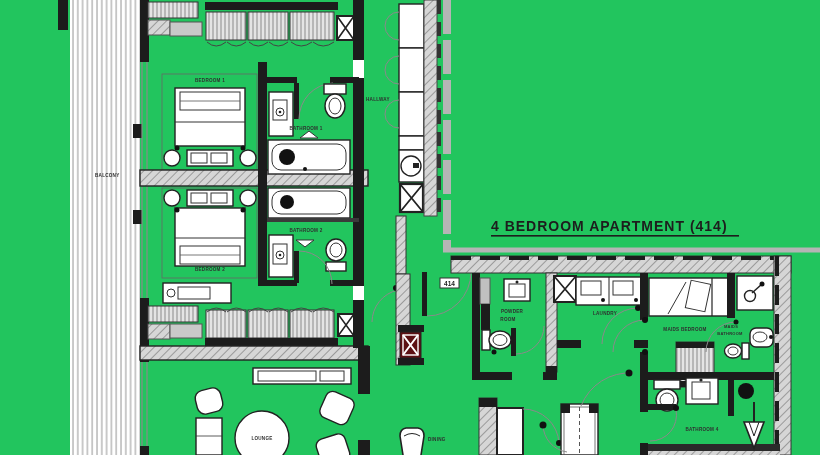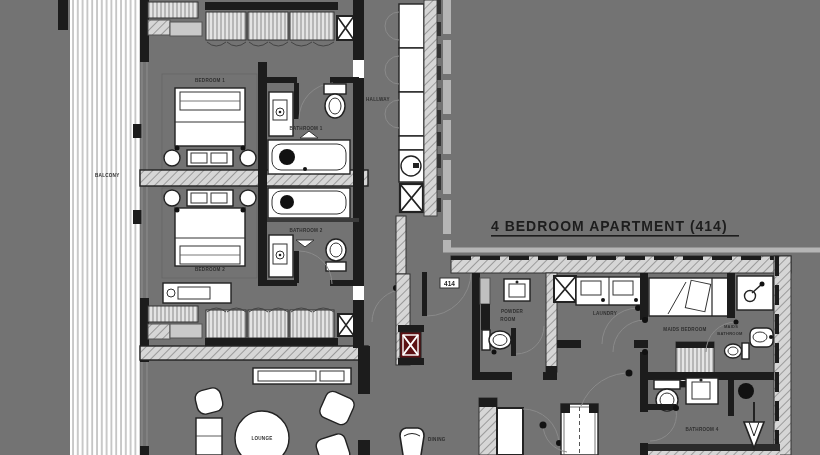--- a/index.html
+++ b/index.html
@@ -1,16 +1,16 @@
 <!DOCTYPE html>
 <html><head>
 <meta charset="utf-8">
 <style>
   html,body{margin:0;padding:0;background:#fff;}
-  #plan-wrap{position:relative;width:820px;height:455px;background:#737373;overflow:hidden;
+  #plan-wrap{position:relative;width:820px;height:455px;background:#22c55e;overflow:hidden;
              font-family:"Liberation Sans", sans-serif;}
   svg{display:block;}
   text{font-family:"Liberation Sans", sans-serif;}
   .tiny{font-size:4.6px;letter-spacing:.25px;fill:#2f2f2f;font-weight:bold;}
   .tag{font-size:6.5px;fill:#1c1c1c;font-weight:bold;}
   .title-txt{font-size:14px;font-weight:bold;letter-spacing:1px;fill:#1d1d1d;}
   .wall{fill:#1c1c1c;}
   .thin{stroke:#333;stroke-width:1;fill:#fff;}
   .thin2{stroke:#222;stroke-width:1.4;fill:#fff;}
   .arc{stroke:#8a8a8a;stroke-width:1;fill:none;}

